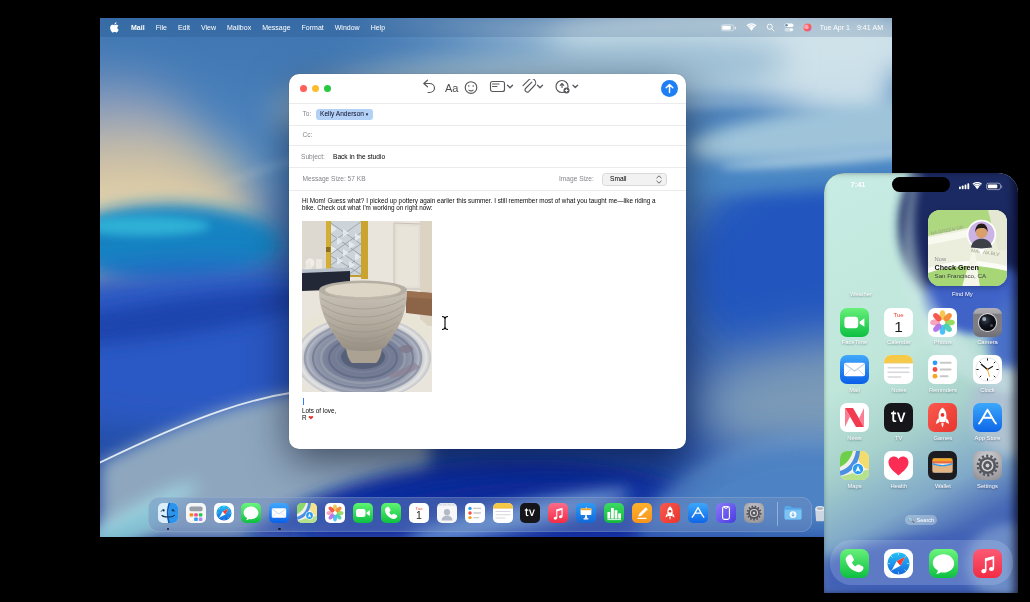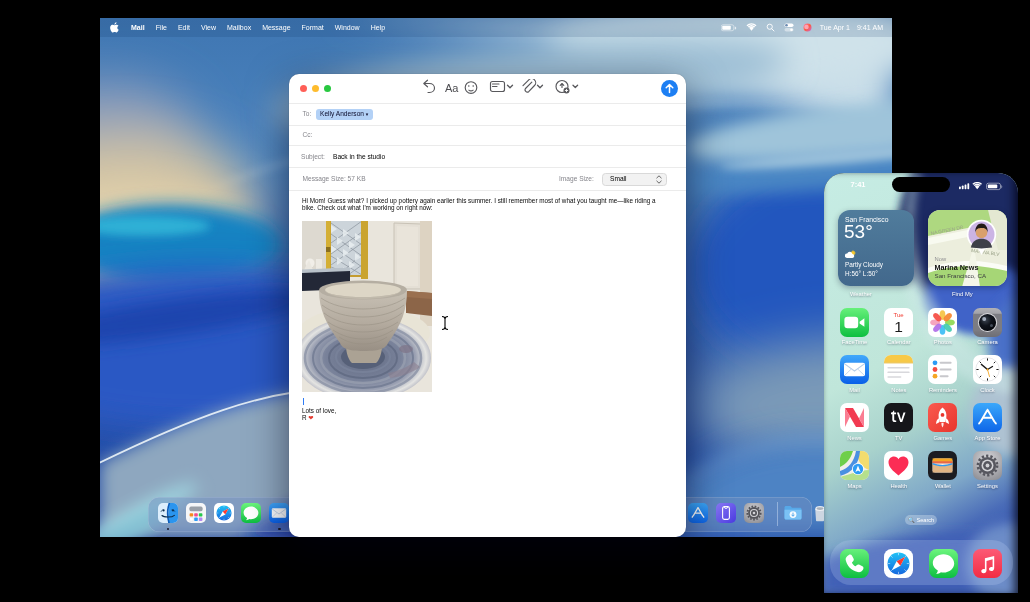--- a/index.html
+++ b/index.html
@@ -3,21 +3,21 @@
 *{margin:0;padding:0;box-sizing:border-box}
 html,body{width:1030px;height:602px;background:#000;overflow:hidden;font-family:"Liberation Sans",sans-serif;position:relative}
 .abs{position:absolute}
 #desktop{position:absolute;left:100px;top:18px;width:792px;height:519px;overflow:hidden}
 #menubar{position:absolute;left:0;top:0;width:792px;height:19px;background:rgba(10,40,90,0.14);color:#fff;font-size:7px;display:flex;align-items:center}
 #menubar .mi{margin-right:11px;white-space:nowrap}
 #mbright{position:absolute;right:9px;top:0;height:19px;display:flex;align-items:center;color:#fff;font-size:7px}
 #dock{position:absolute;left:48px;top:479px;width:664px;height:35px;border-radius:11px;background:rgba(112,142,192,0.45);box-shadow:inset 0 0 0 0.5px rgba(255,255,255,0.25)}
 .dicon{position:absolute;top:6px;width:20px;height:20px;border-radius:5px;overflow:hidden}
 .ddot{position:absolute;top:30.5px;width:2.5px;height:2.5px;border-radius:50%;background:#1a1a2a}
-#mailwin{position:absolute;left:289px;top:74px;width:397px;height:463px;border-radius:10px;background:#fff;box-shadow:0 12px 40px rgba(0,0,20,0.55),0 0 1px rgba(0,0,0,0.35)}
+#mailwin{position:absolute;left:289px;top:74px;width:397px;height:375px;border-radius:10px;background:#fff;box-shadow:0 12px 40px rgba(0,0,20,0.55),0 0 1px rgba(0,0,0,0.35)}
 .tl{position:absolute;top:10.5px;width:7px;height:7px;border-radius:50%}
 .fl{position:absolute;color:#85858b;font-size:6.6px}
 .fv{position:absolute;color:#000;font-size:6.6px}
 .divl{position:absolute;left:0;width:397px;height:1px;background:#ebebeb}
 #phone{position:absolute;left:824px;top:173px;width:194px;height:420px;border-radius:20px 20px 0 0;overflow:hidden;background:#1a1a1a}
 .applbl{position:absolute;color:#fff;font-size:5.8px;text-align:center;text-shadow:0 0.5px 2px rgba(0,0,40,0.45);white-space:nowrap}
 .aicon{position:absolute;width:29px;height:29px;border-radius:7px;overflow:hidden}
 </style></head><body>
 <div id="desktop">
 <svg class="abs" width="792" height="519" viewBox="0 0 792 519">
@@ -560,33 +560,20 @@
         <rect x="0" y="4.6" width="1.8" height="2.6" rx="0.7"></rect>
         <rect x="2.8" y="3.6" width="1.8" height="3.6" rx="0.7"></rect>
         <rect x="5.6" y="2.4" width="1.8" height="4.8" rx="0.7"></rect>
         <rect x="8.4" y="1.2" width="1.8" height="6" rx="0.7"></rect>
         <path d="M18.2,7.2 L15.9,4.4 a3.7,3.7 0 0 1 4.6,0 Z M14.7,3 a6,6 0 0 1 7,0 L20.8,4.1 a4.6,4.6 0 0 0-5.2,0 Z M13.4,1.7 a8,8 0 0 1 9.6,0 L22.1,2.8 a6.6,6.6 0 0 0-7.8,0 Z"></path>
         <rect x="27.5" y="1.2" width="14" height="6.4" rx="2" fill="none" stroke="#fff" stroke-opacity="0.55" stroke-width="0.9"></rect>
         <rect x="28.8" y="2.5" width="9.5" height="3.8" rx="1" fill="#fff"></rect>
         <path d="M42.3,3 a2,2 0 0 1 0,3.4z" fill="#fff" fill-opacity="0.55"></path>
       </g>
     </svg>
-<div class="abs" style="left:14px;top:36.5px;width:75.5px;height:76.5px;border-radius:12px;background:linear-gradient(180deg,#507c9c,#42688c);box-shadow:0 2px 6px rgba(0,0,40,0.3)">
-<div class="abs" style="left:7px;top:6px;color:#fff;font-size:6.8px">San Francisco</div>
-<div class="abs" style="left:6px;top:11px;color:#fff;font-size:19px;font-weight:300">53°</div>
-<svg class="abs" style="left:6.5px;top:40px" width="12" height="9" viewBox="0 0 24 18">
-        <circle cx="16" cy="6" r="4" fill="#f8c82a"></circle>
-        <g stroke="#f8c82a" stroke-width="1.4">
-          <path d="M16,0.2 V1.8 M21.8,6 H20.2 M20.1,1.9 L19,3 M20.1,10.1 L19,9"></path>
-        </g>
-        <path d="M4,16 a4.5,4.5 0 0 1 0.4-9 a5.5,5.5 0 0 1 10.5,1.2 a3.9,3.9 0 0 1-0.7,7.8 Z" fill="#fff"></path>
-      </svg>
-<div class="abs" style="left:7px;top:51px;color:#fff;font-size:6.4px">Partly Cloudy</div>
-<div class="abs" style="left:7px;top:60px;color:#fff;font-size:6.4px">H:56° L:50°</div>
-</div>
 <div class="abs" style="left:103.5px;top:36.5px;width:79px;height:76.5px;border-radius:12px;overflow:hidden;box-shadow:0 2px 6px rgba(0,0,40,0.3)">
 <svg width="79" height="77" viewBox="0 0 79 77">
 <rect width="79" height="77" fill="#eceedd"></rect>
 <path d="M0,0 H79 V10 L0,26 Z" fill="#aed880"></path>
 <path d="M0,60 C30,50 55,52 79,58 L79,77 L0,77 Z" fill="#a6d676"></path>
 <path d="M0,28 L79,12 L79,19 L0,35 Z" fill="#f8fAf0"></path>
 <path d="M0,58 C30,48 55,50 79,56 L79,61 C55,55 30,53 0,63 Z" fill="#fbfcf6"></path>
 <path d="M34,77 L46,35 L52,77 Z" fill="#f4f6e8"></path>
 <path d="M60,0 L79,0 L79,40 L70,40 Z" fill="#e4e8d2"></path>
 <text x="3" y="25" font-size="4.8" fill="#98a086" transform="rotate(-11 3 25)" font-family="Liberation Sans">NA GREEN DR</text>
@@ -594,21 +581,21 @@
 </svg>
 <svg class="abs" style="left:38px;top:9px" width="31" height="37" viewBox="0 0 31 37">
         <path d="M15.5,36 L11,28 L20,28 Z" fill="#fff"></path>
         <circle cx="15.5" cy="15.5" r="14.7" fill="#fff"></circle>
         <circle cx="15.5" cy="15.5" r="13" fill="#cbb4e4"></circle>
         <circle cx="15.5" cy="13.5" r="5.8" fill="#d9a06c"></circle>
         <path d="M9.4,13.5 C8.8,8 12,4.6 15.5,4.6 C19,4.6 22.2,8 21.6,13.5 C21,9.5 18,9 15.5,9 C13,9 10,9.5 9.4,13.5 Z" fill="#221a16"></path>
         <path d="M4.8,28.5 C6.5,22 10.5,19.8 15.5,19.8 C20.5,19.8 24.5,22 26.2,28.5 L15.5,29.5 Z" fill="#3e4048"></path>
       </svg>
 <div class="abs" style="left:7px;top:46px;color:#8e8e90;font-size:5.8px">Now</div>
-<div class="abs" style="left:7px;top:53px;color:#111;font-size:7.2px;font-weight:bold">Marina News</div>
+<div class="abs" style="left:7px;top:53px;color:#111;font-size:7.2px;font-weight:bold">Check Green</div>
 <div class="abs" style="left:7px;top:62.5px;color:#3c3c40;font-size:6.2px">San Francisco, CA</div>
 </div>
 <div class="applbl" style="left:26px;top:117.5px">Weather</div>
 <div class="applbl" style="left:128px;top:117.5px">Find My</div>
 <div class="aicon" style="left:16px;top:134.5px"><svg width="29" height="29" viewBox="0 0 29 29">
         <defs>
           <linearGradient id="ftm2" x1="0" y1="0" x2="0" y2="1">
             <stop offset="0" stop-color="#67f07a"></stop>
             <stop offset="1" stop-color="#0dbf41"></stop>
           </linearGradient>

